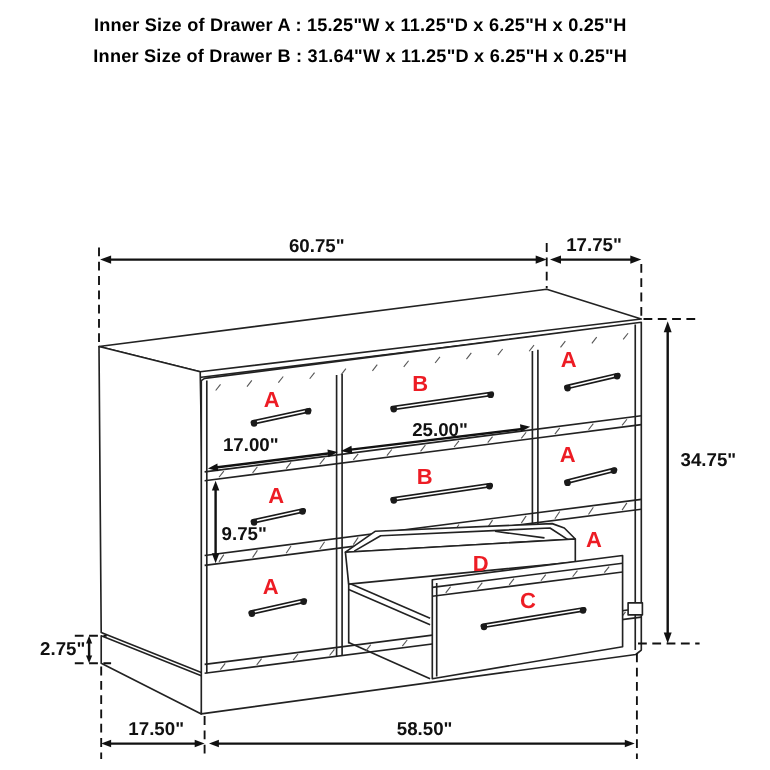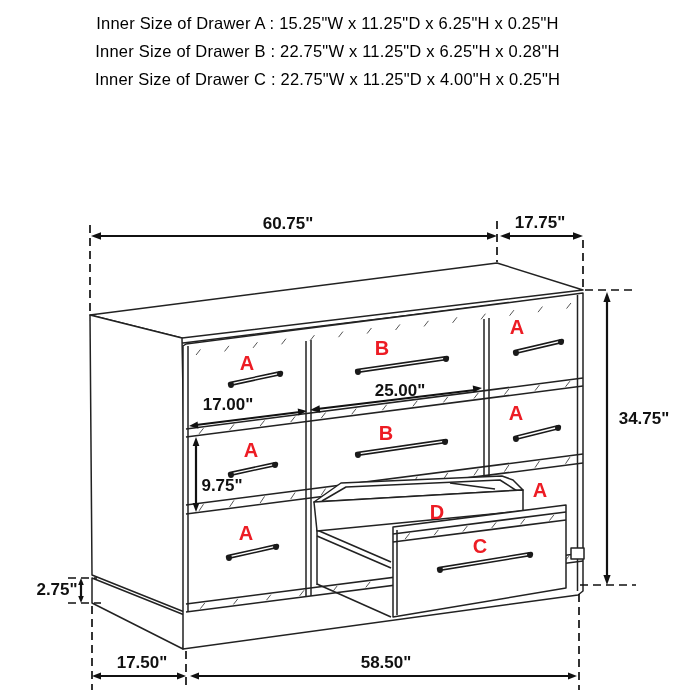--- a/index.html
+++ b/index.html
@@ -1,34 +1,33 @@
 <!DOCTYPE html>
 <html><head>
 <meta charset="utf-8">
 <style>
   html,body{margin:0;padding:0;background:#fff;}
   .page{position:relative;width:700px;height:700px;background:#fff;overflow:hidden;
         font-family:"Liberation Sans",sans-serif;}
   .hdr{position:absolute;top:9px;left:0;width:655px;text-align:center;
-       font-weight:normal;font-size:16.5px;line-height:28px;color:#000;
+       font-weight:bold;font-size:16.5px;line-height:28px;color:#000;
        letter-spacing:0.2px;}
   .hdr div{white-space:pre;}
   svg{position:absolute;top:0;left:0;}
   .dim-text{font-family:"Liberation Sans",sans-serif;font-size:17px;font-weight:bold;fill:#111;}
   .red-letter{font-family:"Liberation Sans",sans-serif;font-size:20px;font-weight:bold;fill:#ed1c24;}
 </style>
 </head>
 <body>
 
 <div class="page">
 
   <div class="hdr">
     <div>Inner Size of Drawer A : 15.25"W x 11.25"D x 6.25"H x 0.25"H</div>
-    <div>Inner Size of Drawer B : 22.75"W x 11.25"D x 6.25"H x 0.28"H</div>
-    <div>Inner Size of Drawer C : 22.75"W x 11.25"D x 4.00"H x 0.25"H</div>
+    <div>Inner Size of Drawer B : 31.64"W x 11.25"D x 6.25"H x 0.25"H</div>
   </div>
 
   <svg width="700" height="700" viewBox="0 0 700 700">
 
     <g stroke="#222" stroke-width="1.5" fill="none" stroke-linejoin="round">
 
       <polygon points="90,315 497,263 583,290 182,338" fill="#fff"></polygon>
       <path d="M90,320 L183,343 L583,294"></path>
 
       <line x1="184" y1="350" x2="583" y2="300"></line>

